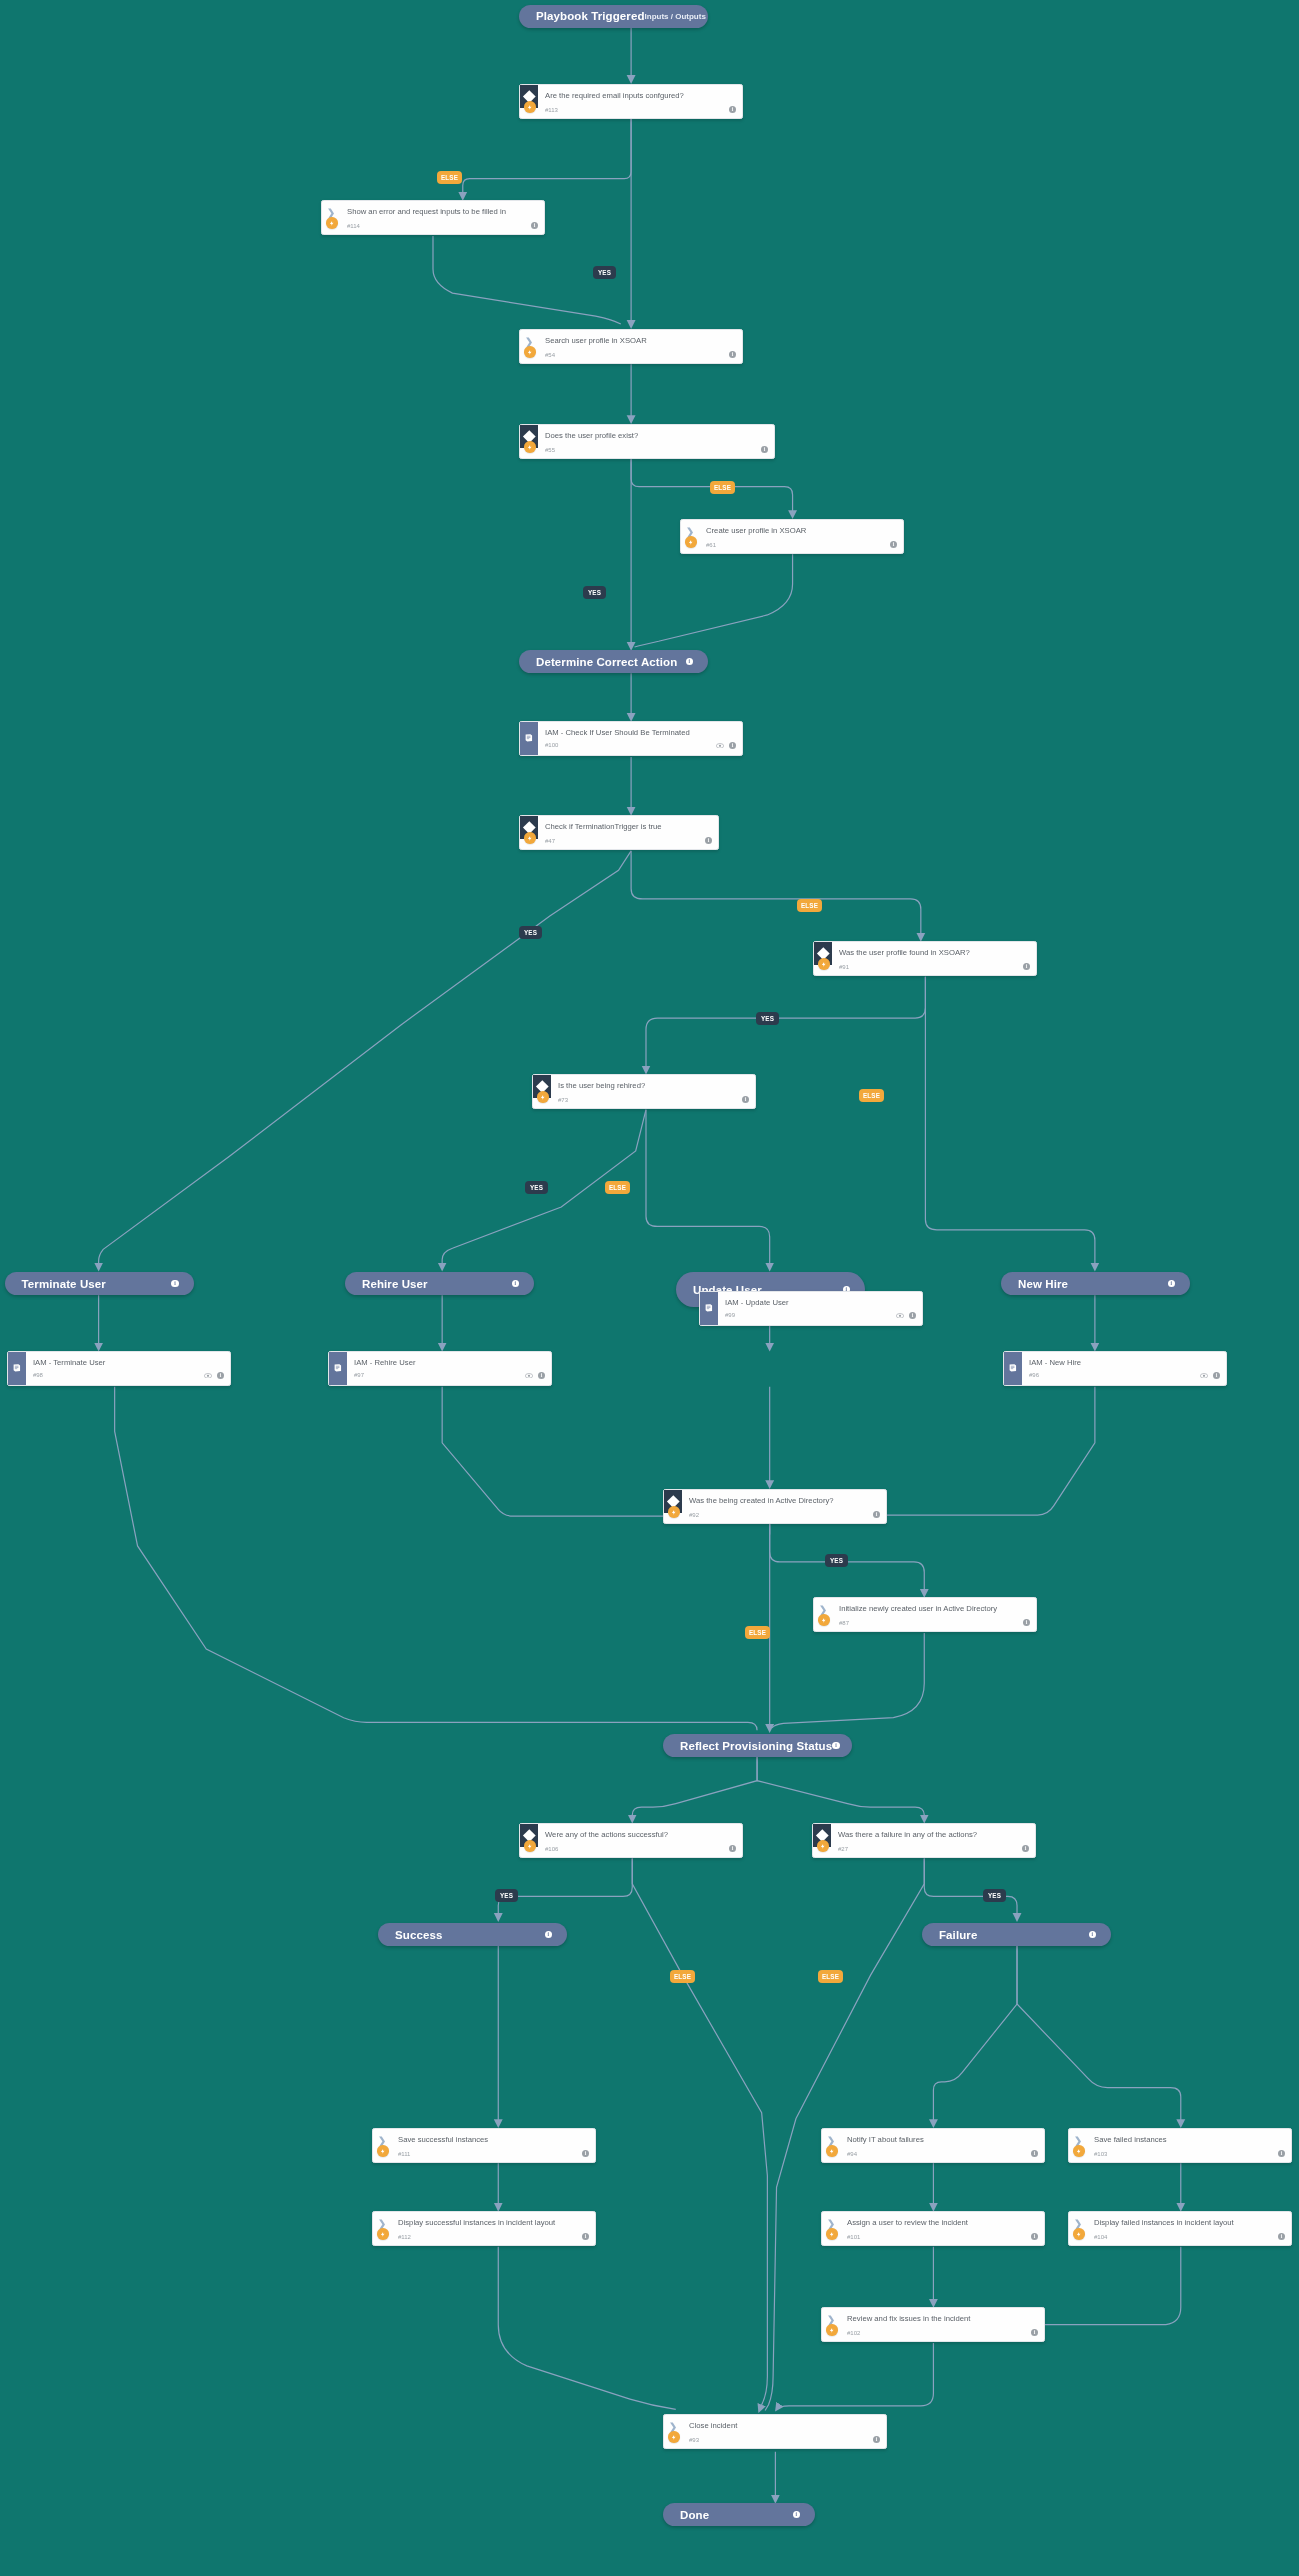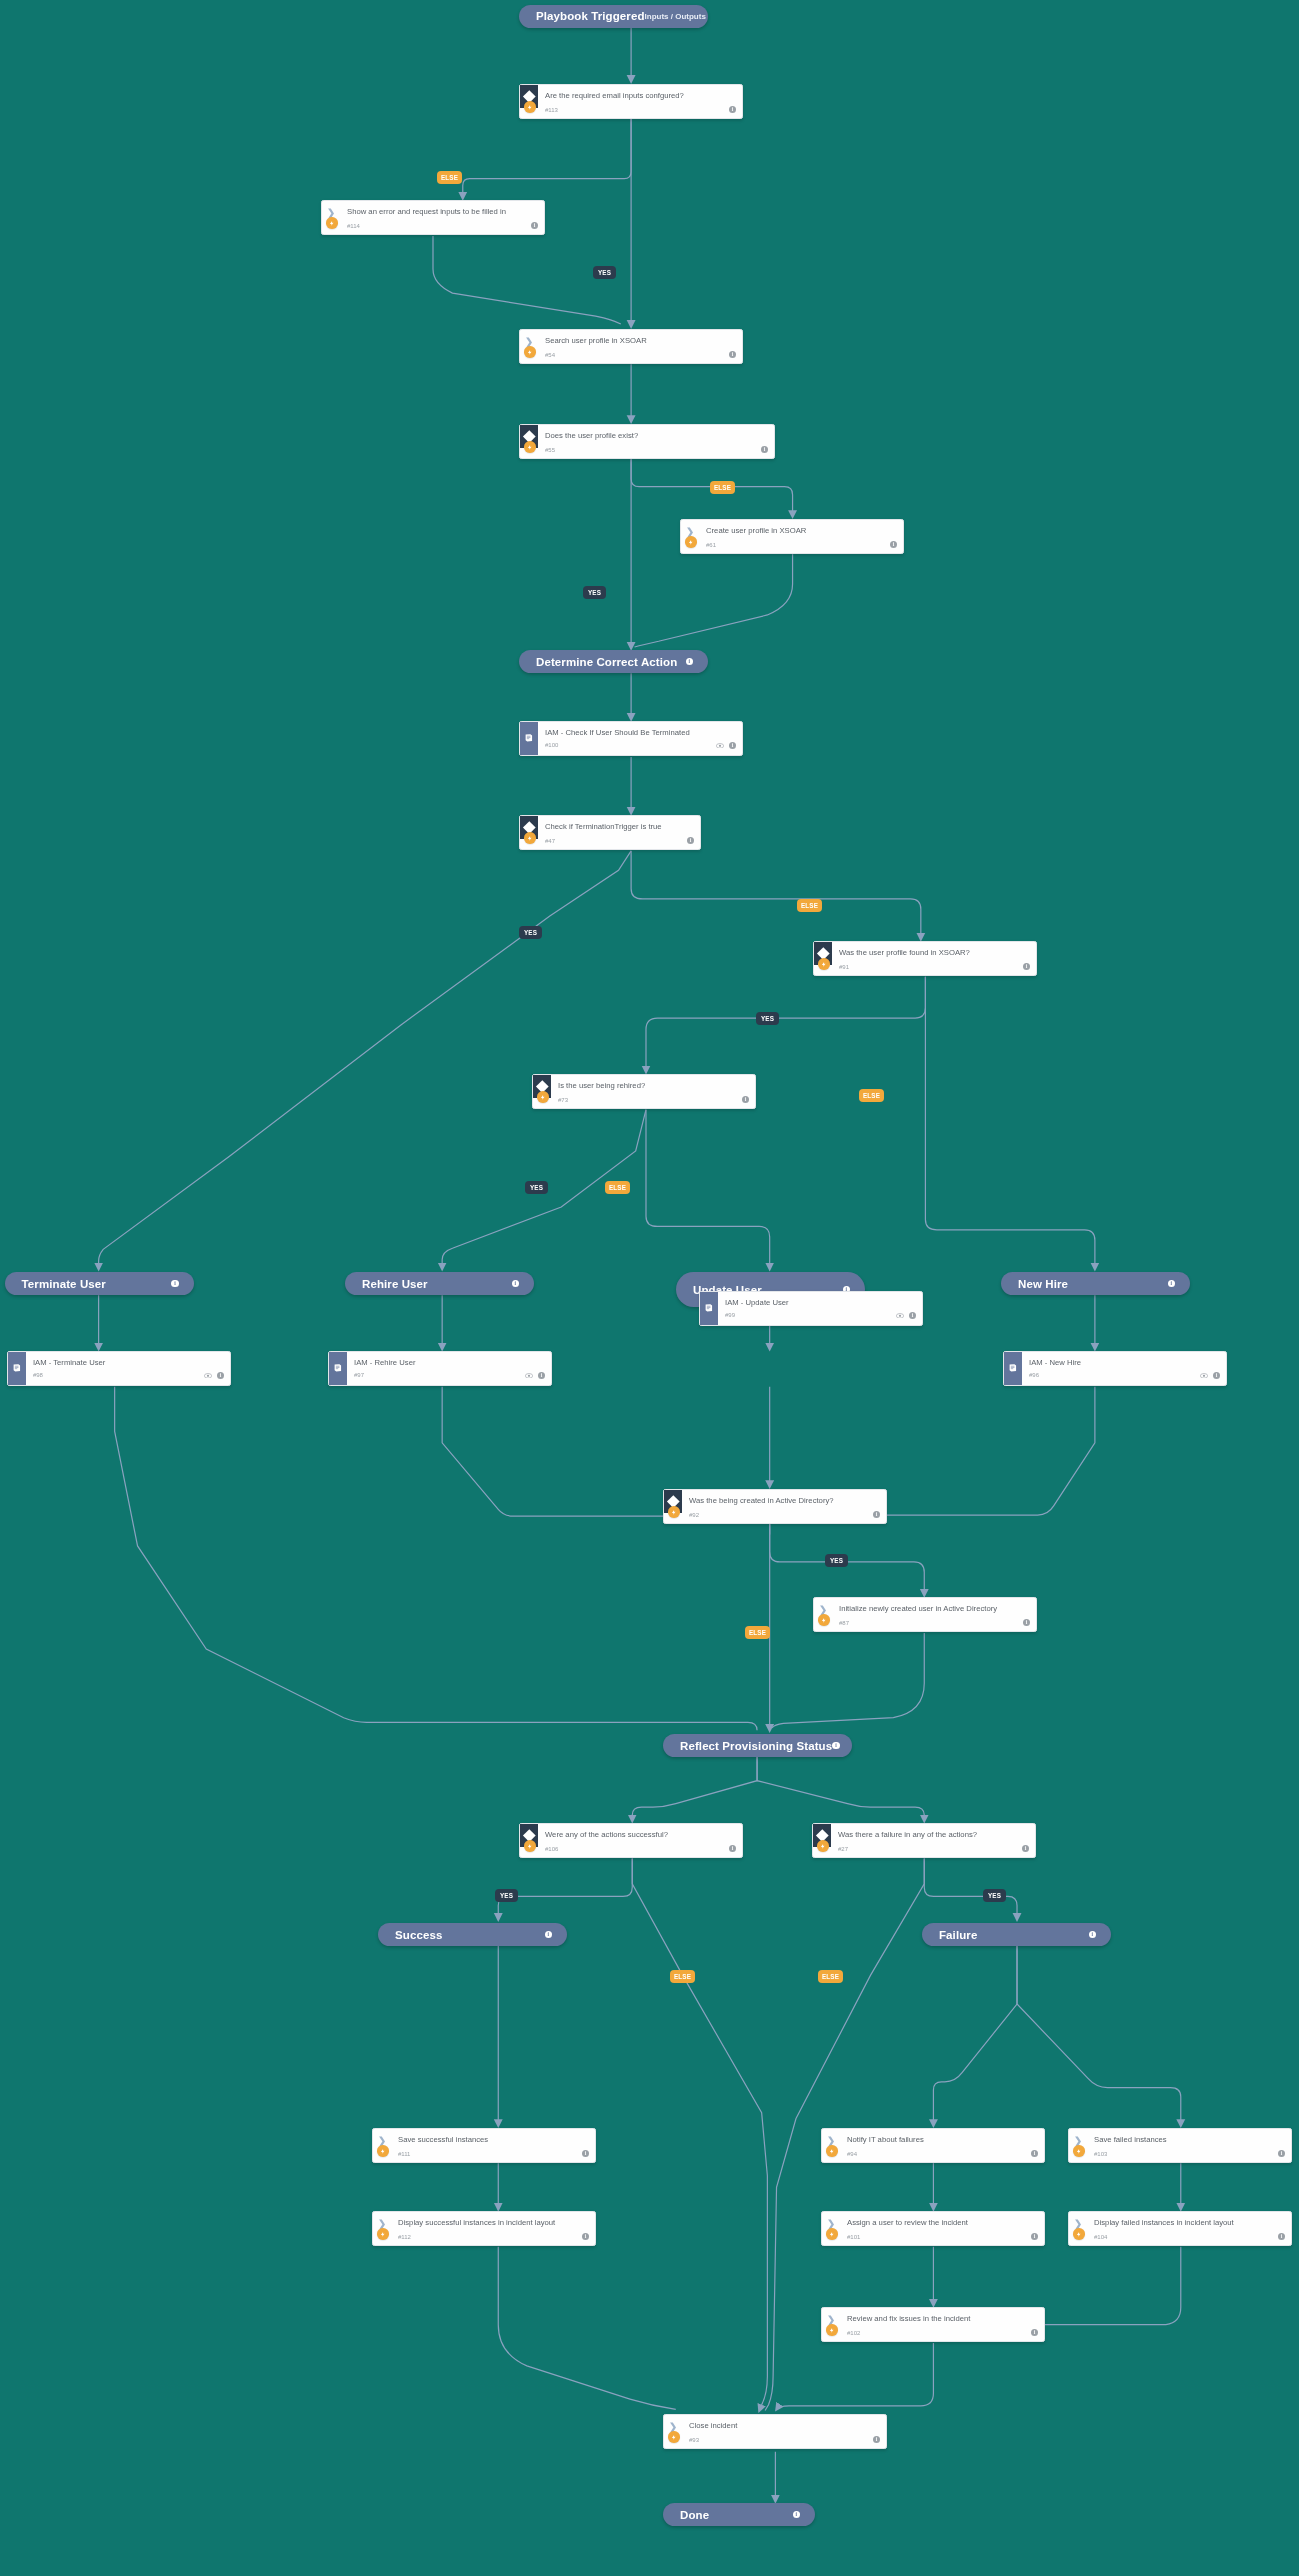--- a/index.html
+++ b/index.html
@@ -296,21 +296,21 @@
           <span class="num">#100</span>
           <span class="foot-icons">
             <span><svg class="eye" viewBox="0 0 24 16" aria-hidden="true">
                 <ellipse cx="12" cy="8" rx="11" ry="7" fill="none" stroke="#9aa0a6" stroke-width="1.8"></ellipse>
                 <circle cx="12" cy="8" r="3.2" fill="#9aa0a6"></circle>
               </svg></span>
             <span class="info-i">i</span>
           </span>
         </div>
       </div>
-      <div class="card cond" style="left: 519px; top: 815px; width: 182px; height: 35px;">
+      <div class="card cond" style="left: 519px; top: 815px; width: 200px; height: 35px;">
         <div class="stripe">
           <span class="diamond"></span>
         </div>
         <span class="bolt">
           <svg viewBox="0 0 24 24" aria-hidden="true">
             <path d="M13 2 L4 14 H10.5 L9.5 22 L19 9.5 H12.5 Z" fill="#ffffff"></path>
           </svg>
         </span>
         <div class="body">
           <div class="title">Check if TerminationTrigger is true</div>

